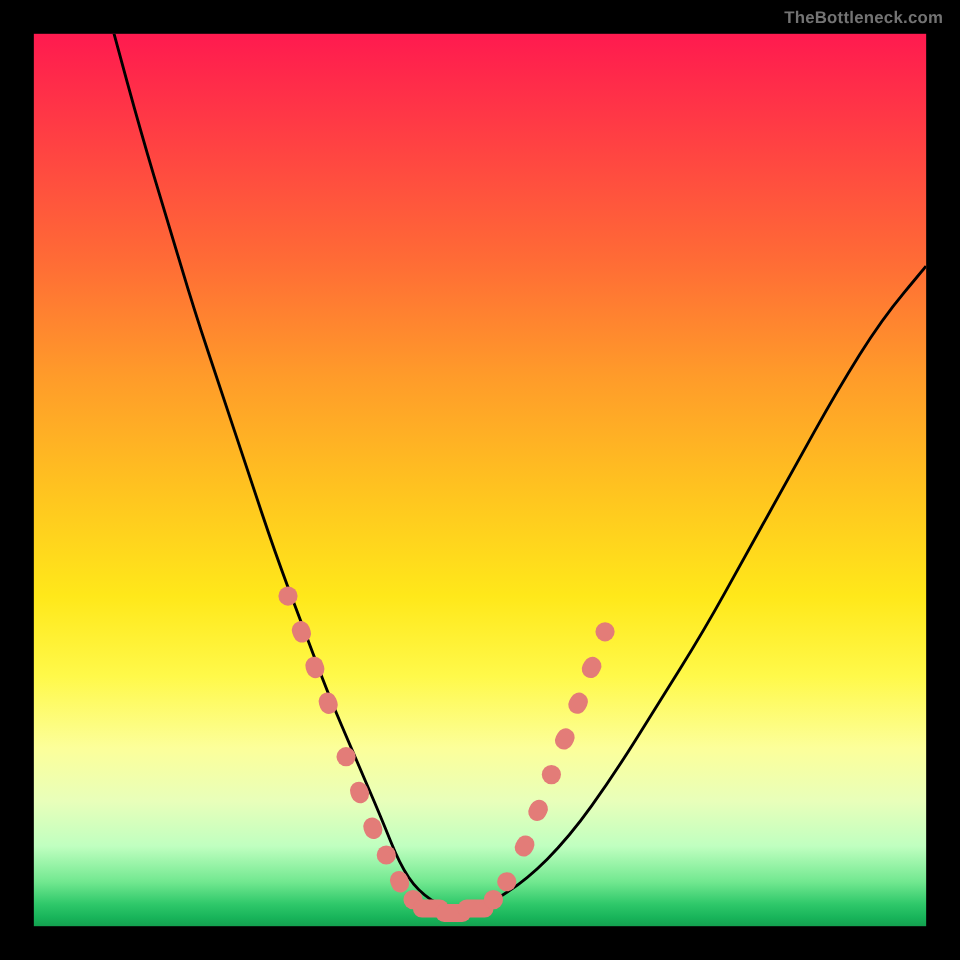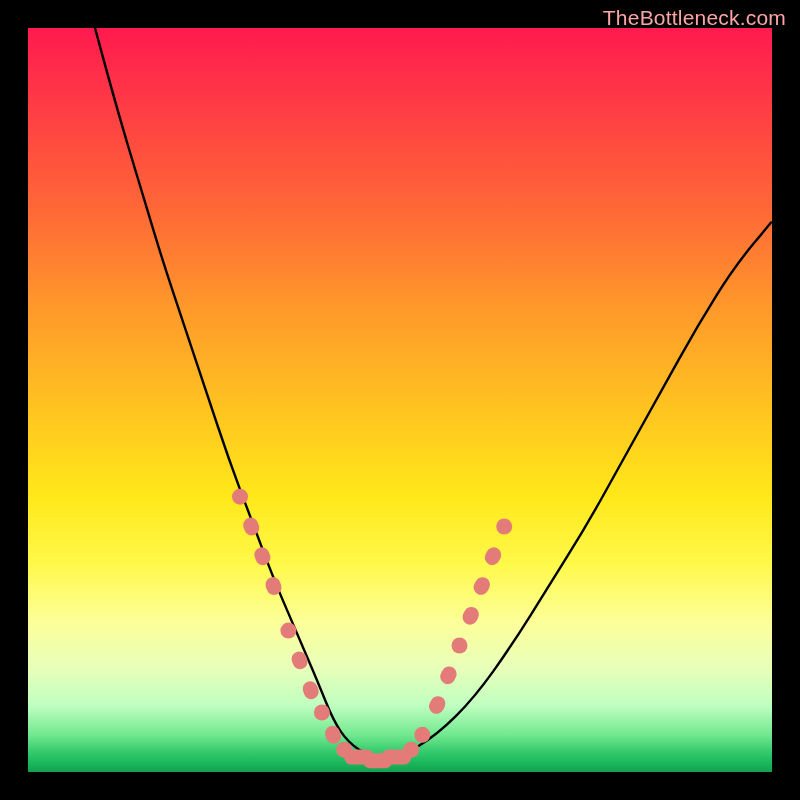--- a/index.html
+++ b/index.html
@@ -42,23 +42,23 @@
       #72e890 95%,
       #2fc86a 97.5%,
       #18b45a 99%,
       #13a14f 100%
     );
   }
   .watermark {
     position: absolute;
     top: 6px;
     right: 14px;
-    color: #fca5a5;
-    font-size: 21px;
-    font-weight: 400;
+    color: #737373;
+    font-size: 14px;
+    font-weight: 700;
     letter-spacing: 0.2px;
     user-select: none;
   }
   svg.curve {
     position: absolute;
     inset: 0;
   }
 </style>
 </head>
 <body>

